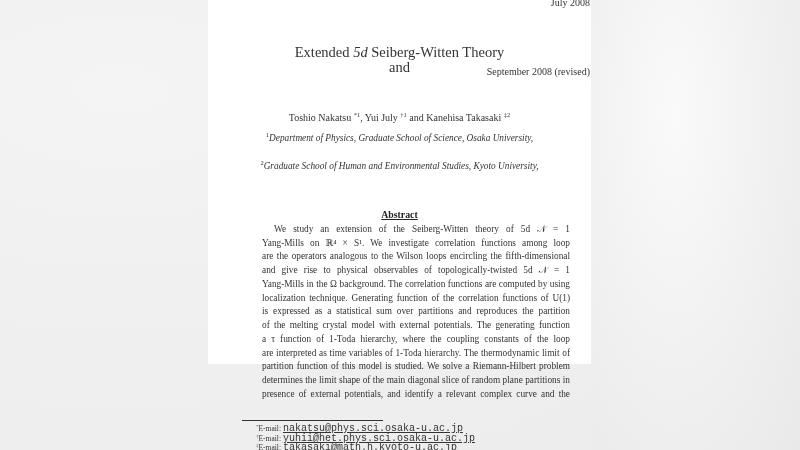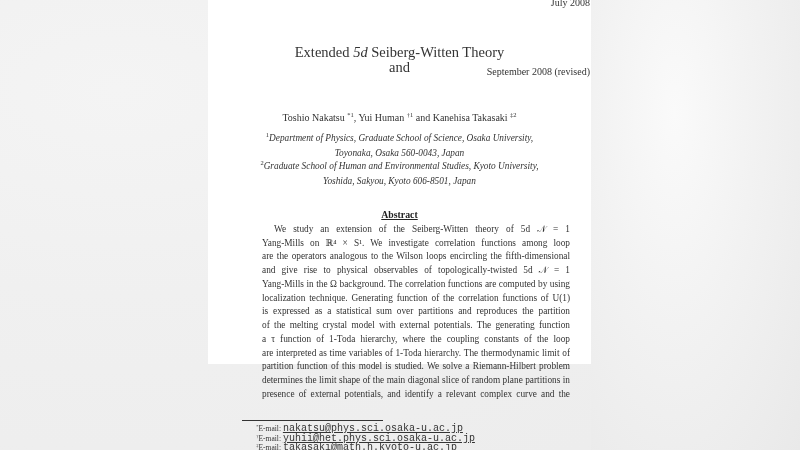--- a/index.html
+++ b/index.html
@@ -50,27 +50,25 @@
 
 <div class="page">
 
   <div class="abs date" style="top:-3px;">July 2008</div>
   <div class="abs date" style="top:26px;margin-top:40px;">September 2008 (revised)</div>
 
   <div class="abs title" style="top:45px;"><span>Extended </span><i>5d</i><span> Seiberg-Witten Theory</span></div>
   <div class="abs title" style="top:60px;">and</div>
 
   <div class="abs authors" style="top:112px;">
-    <span>Toshio Nakatsu</span> <sup>*1</sup><span>, </span><span>Yui Human</span> <sup>†1</sup><span> and </span><span>Kanehisa Takasaki</span> <sup>‡2</sup>
+    <span>Toshio Nakatsu</span> <sup>*1</sup><span>, </span><span>Yui July</span> <sup>†1</sup><span> and </span><span>Kanehisa Takasaki</span> <sup>‡2</sup>
   </div>
 
   <div class="abs affil" style="top:133px;"><sup>1</sup><span>Department of Physics, Graduate School of Science, Osaka University,</span></div>
-  <div class="abs affil" style="top:148px;">Toyonaka, Osaka 560-0043, Japan</div>
   <div class="abs affil" style="top:161px;"><sup>2</sup><span>Graduate School of Human and Environmental Studies, Kyoto University,</span></div>
-  <div class="abs affil" style="top:176px;">Yoshida, Sakyou, Kyoto 606-8501, Japan</div>
 
   <div class="abs abstract-heading" style="top:209px;">Abstract</div>
 
   <div class="abs abstract-line first" style="top:223px;">We study an extension of the Seiberg-Witten theory of 5d 𝒩 = 1 supersymmetric</div>
   <div class="abs abstract-line" style="top:237px;">Yang-Mills on ℝ⁴ × S¹. We investigate correlation functions among loop operators. These</div>
   <div class="abs abstract-line" style="top:250px;">are the operators analogous to the Wilson loops encircling the fifth-dimensional circle</div>
   <div class="abs abstract-line" style="top:264px;">and give rise to physical observables of topologically-twisted 5d 𝒩 = 1 supersymmetric</div>
   <div class="abs abstract-line" style="top:278px;">Yang-Mills in the Ω background. The correlation functions are computed by using the</div>
   <div class="abs abstract-line" style="top:292px;">localization technique. Generating function of the correlation functions of U(1) theory</div>
   <div class="abs abstract-line" style="top:305px;">is expressed as a statistical sum over partitions and reproduces the partition function</div>

